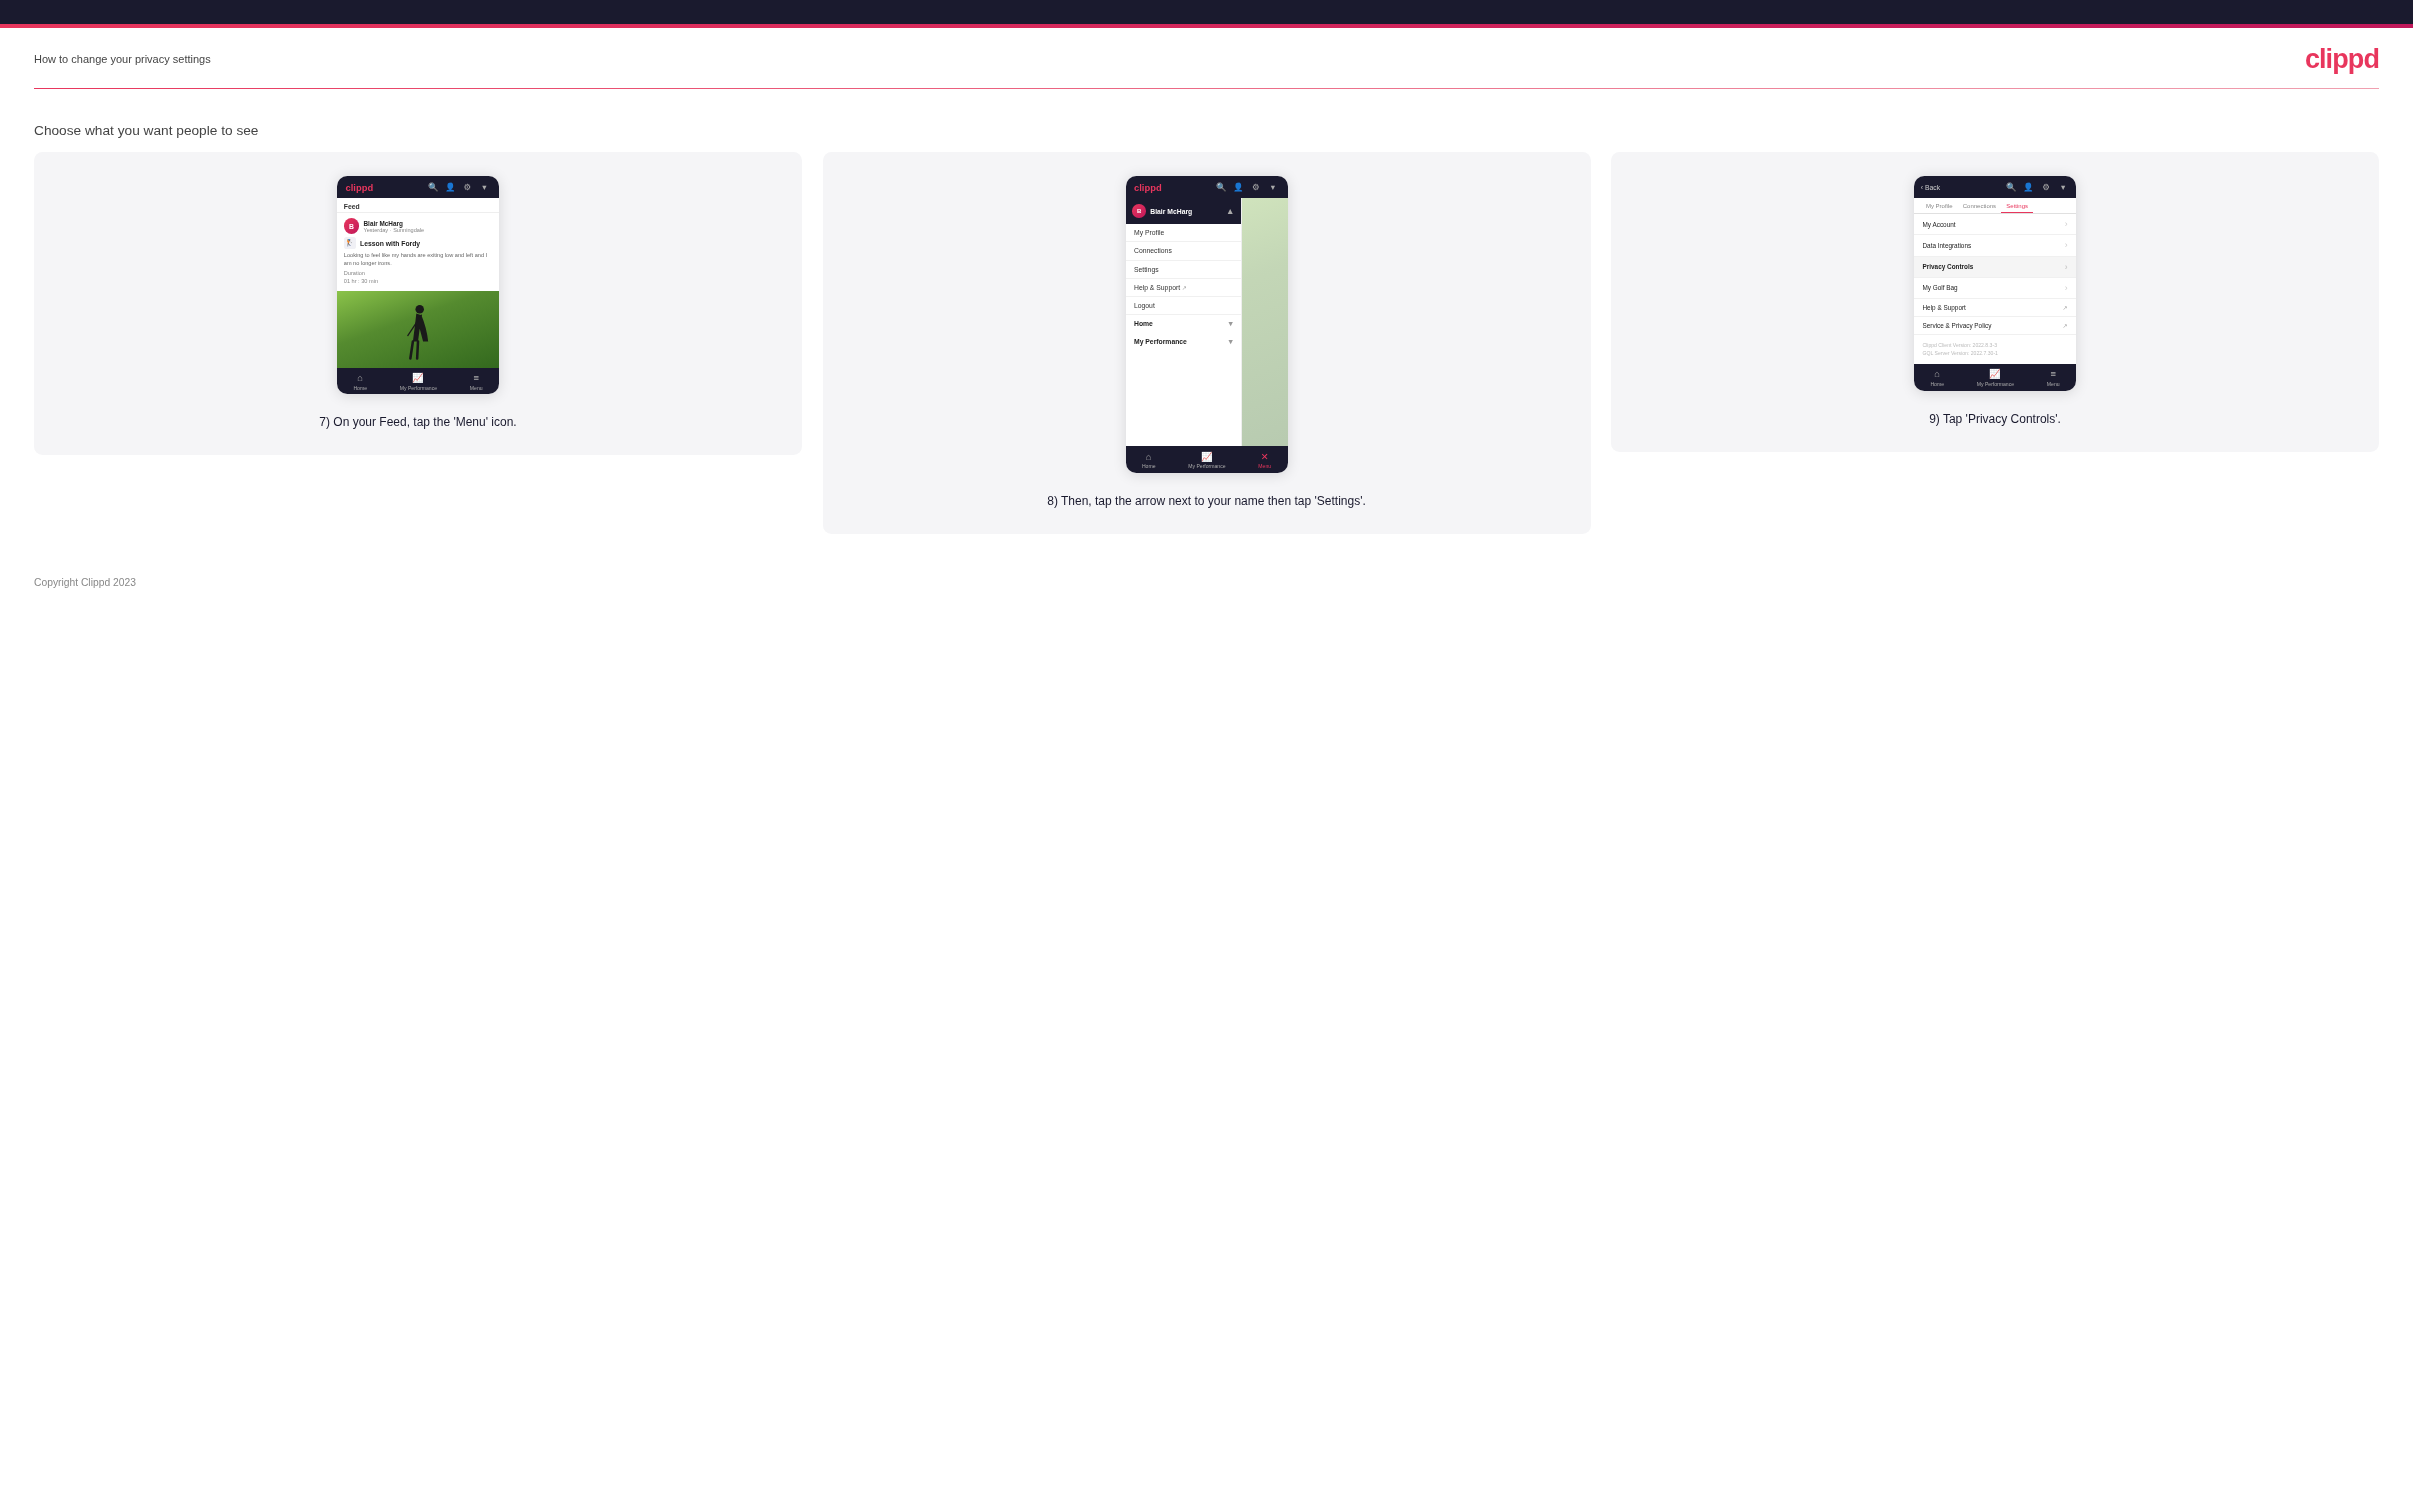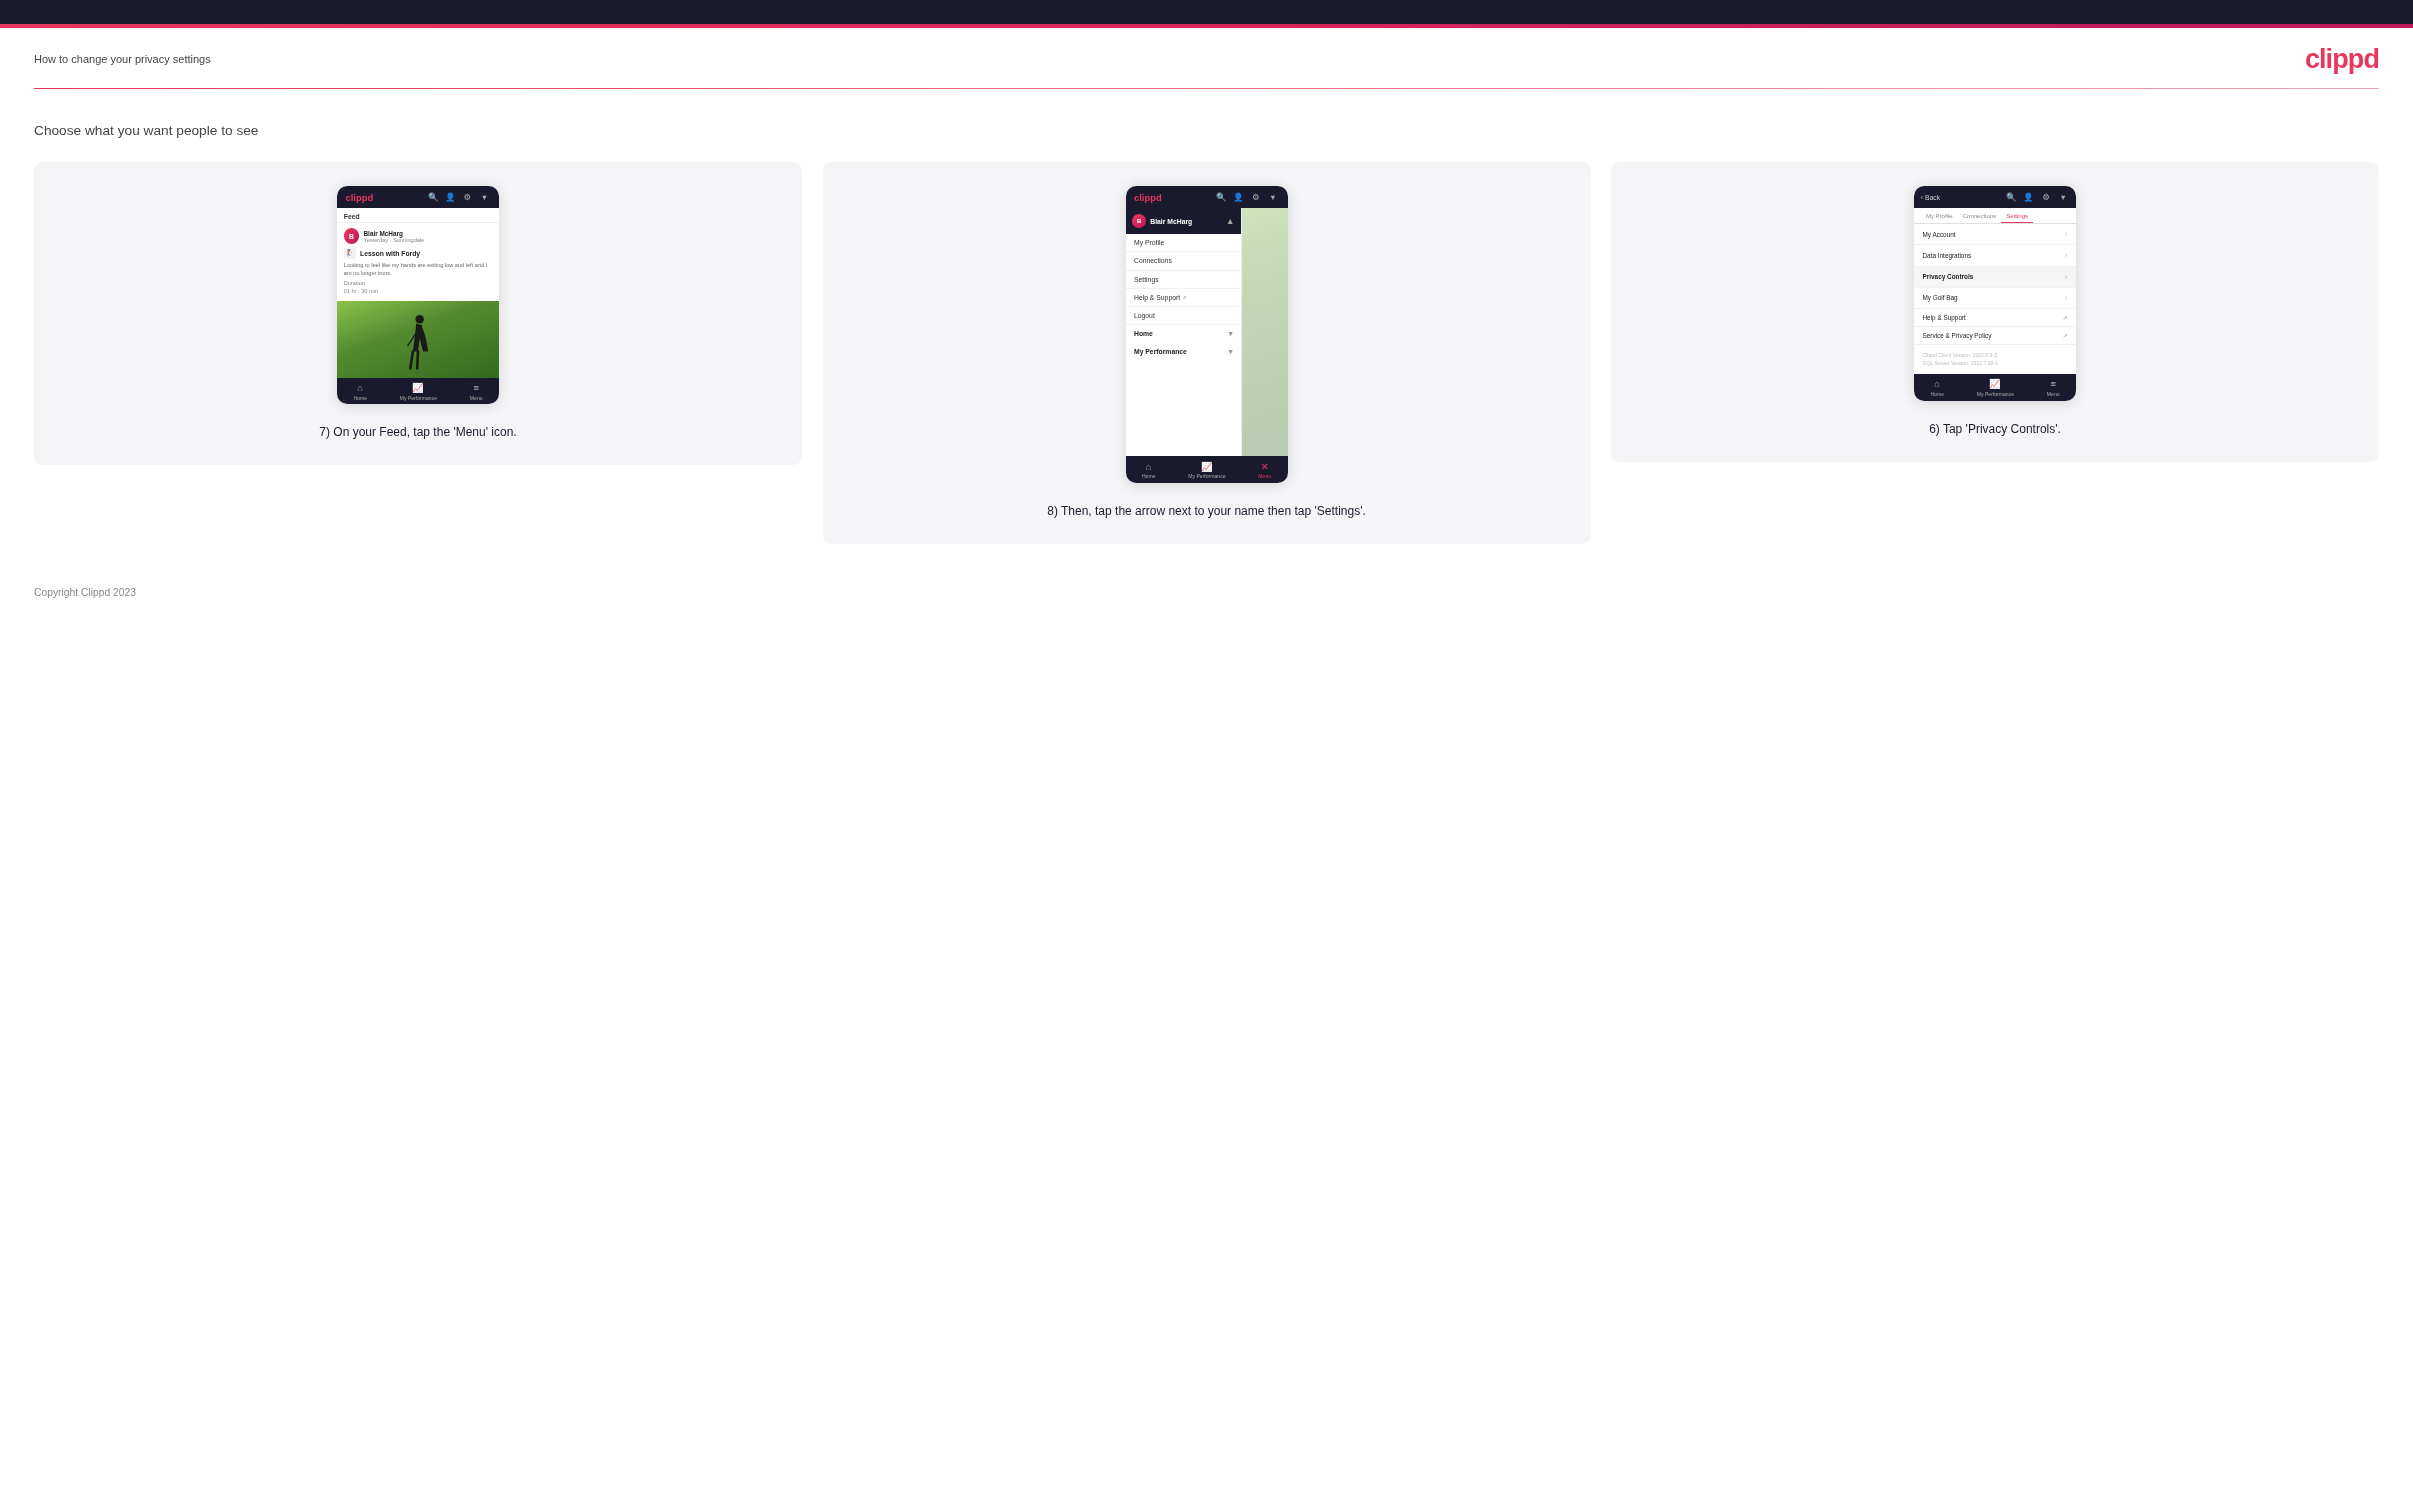--- a/index.html
+++ b/index.html
@@ -49,21 +49,21 @@
     }
     .page-heading {
       font-size: 22px;
       font-weight: 700;
       color: #1a1a2e;
       margin-bottom: 6.8px;
     }
     .page-subheading {
       font-size: 13.7px;
       color: #444;
-      margin-bottom: 24px;
+      margin-bottom: 14px;
     }
 
     
     .steps-row {
       display: flex;
       gap: 20.5px;
       align-items: flex-start;
     }
 
     
@@ -562,21 +562,21 @@
           <div class="mockup-bottom-nav-item">
             <span class="mockup-bottom-nav-icon">📈</span>
             <span>My Performance</span>
           </div>
           <div class="mockup-bottom-nav-item">
             <span class="mockup-bottom-nav-icon">≡</span>
             <span>Menu</span>
           </div>
         </div>
       </div>
-      <p class="step-caption">6) Tap 'Privacy Controls'.</p>
+      <p class="step-caption">9) Tap 'Privacy Controls'.</p>
     </div>
 
   </div>
 </div>
 
 <div class="footer">
   <span>Copyright Clippd 2023</span>
 </div>
 
 

